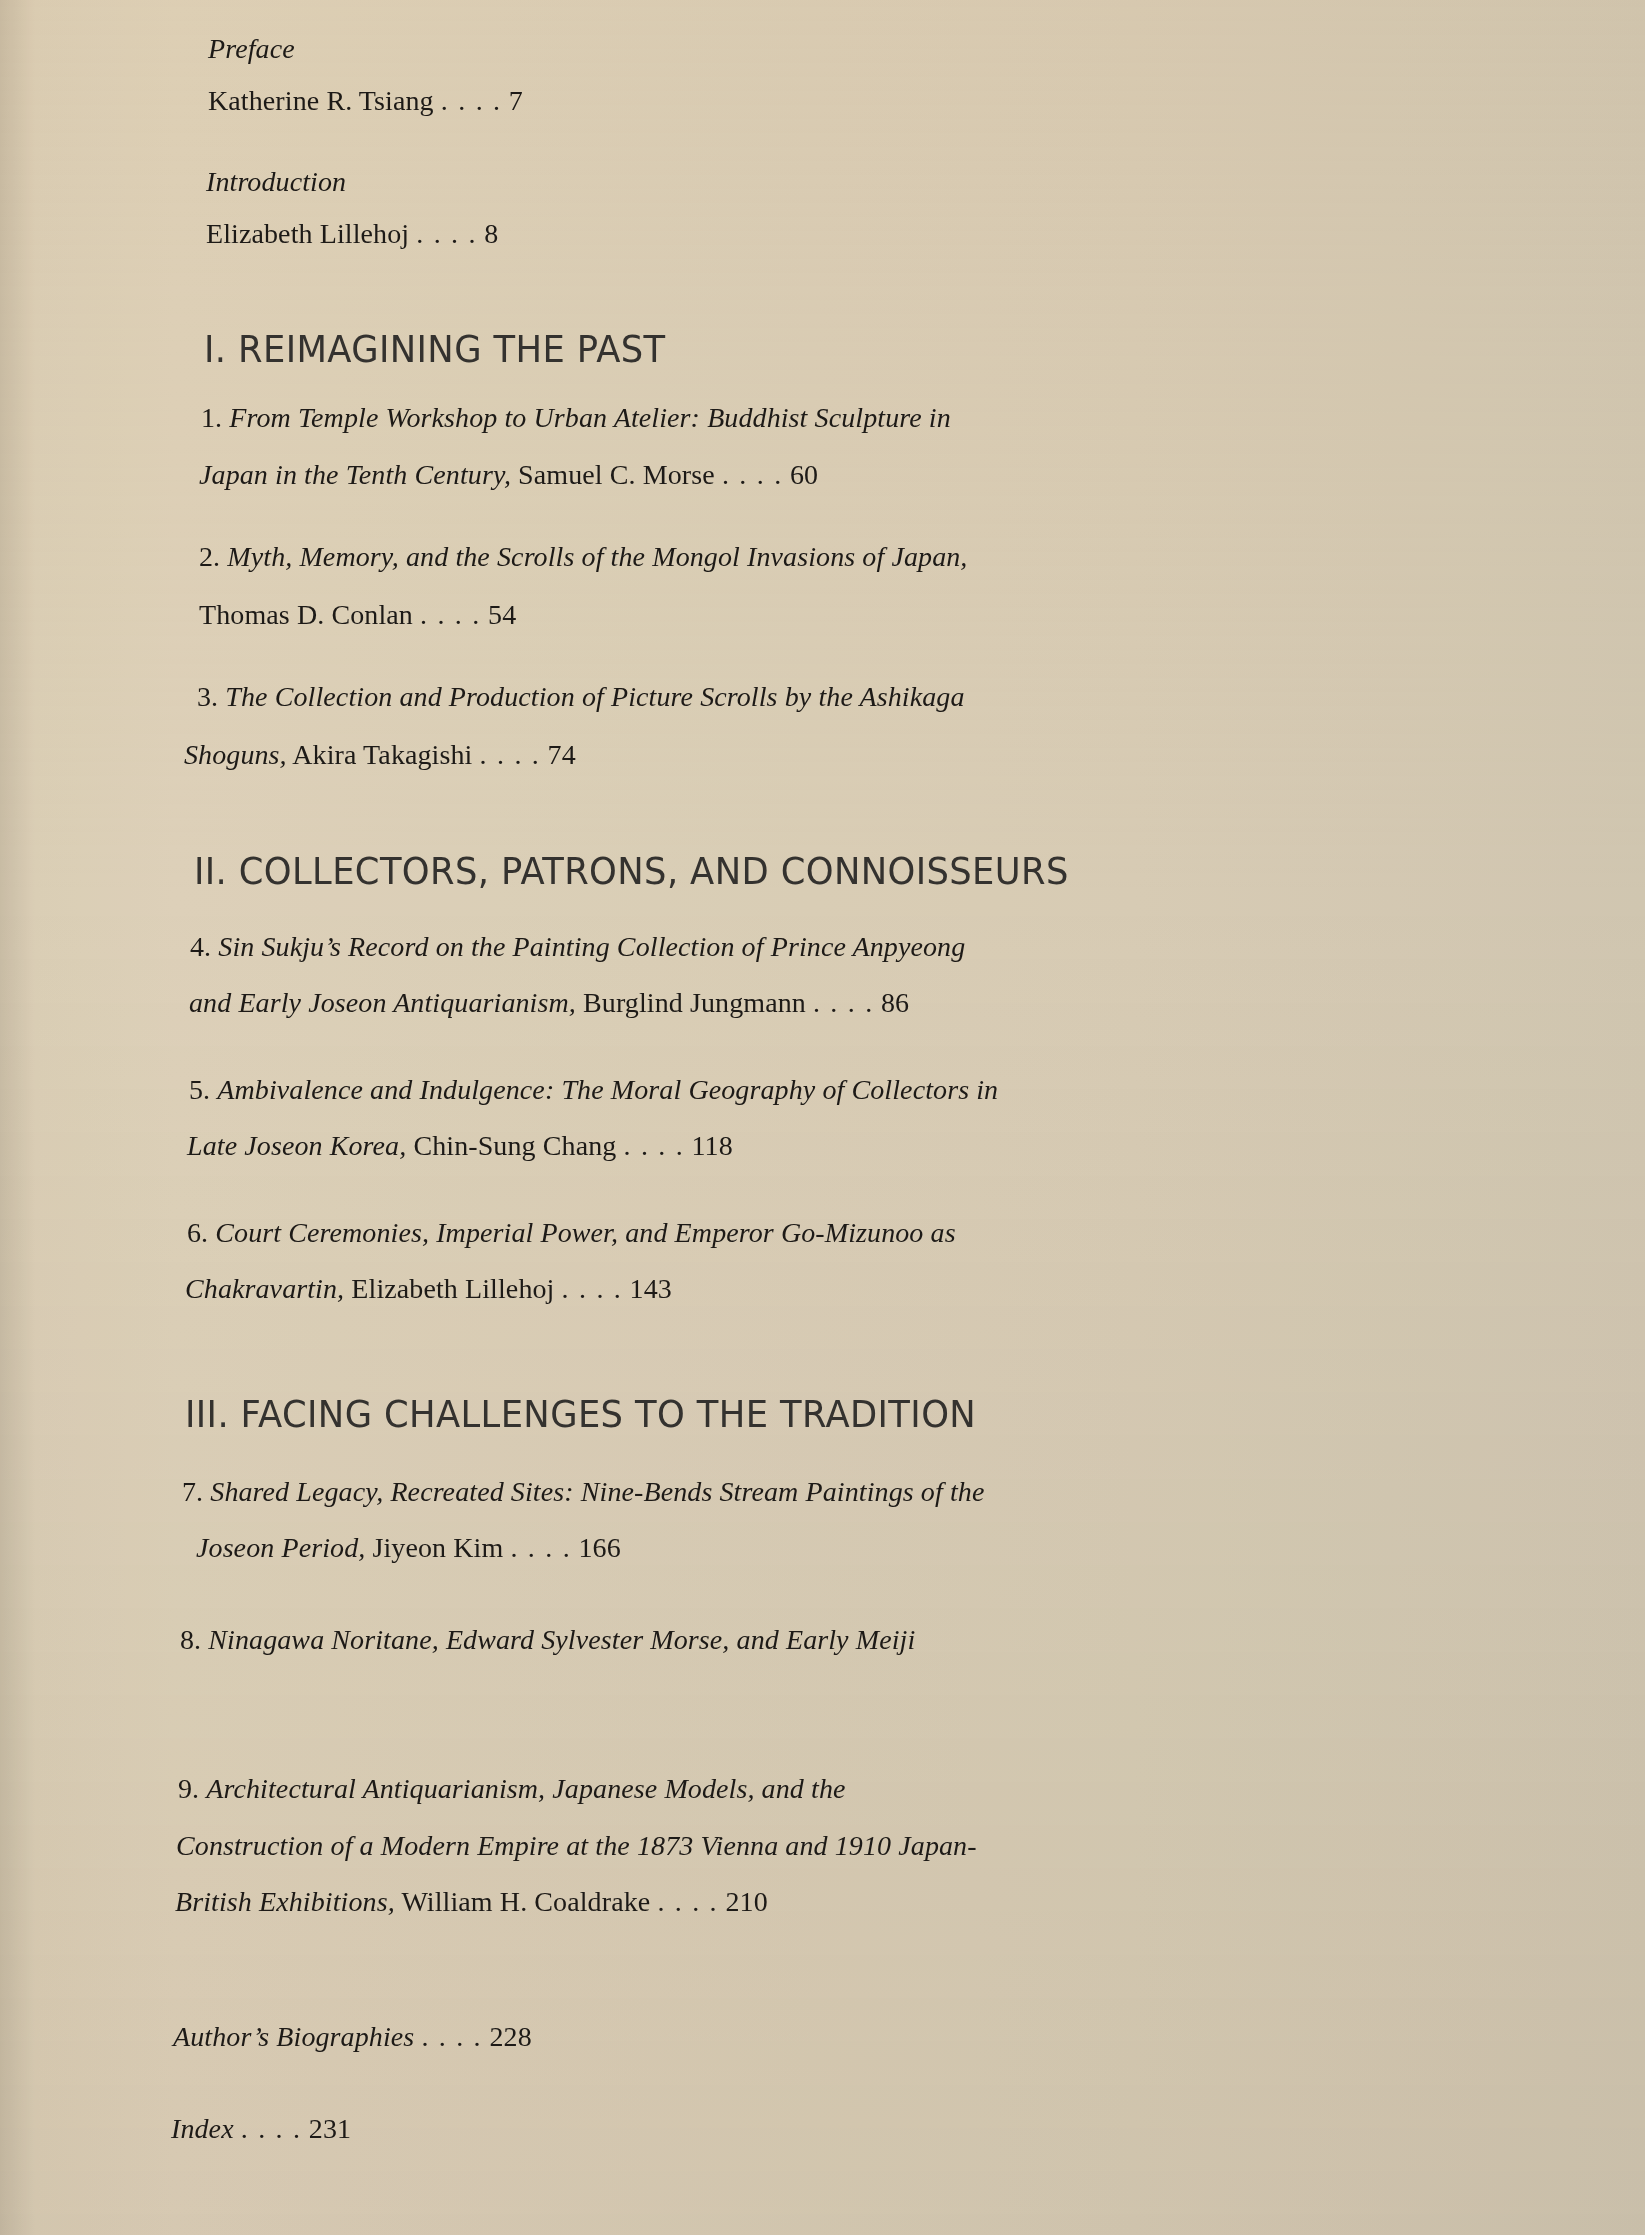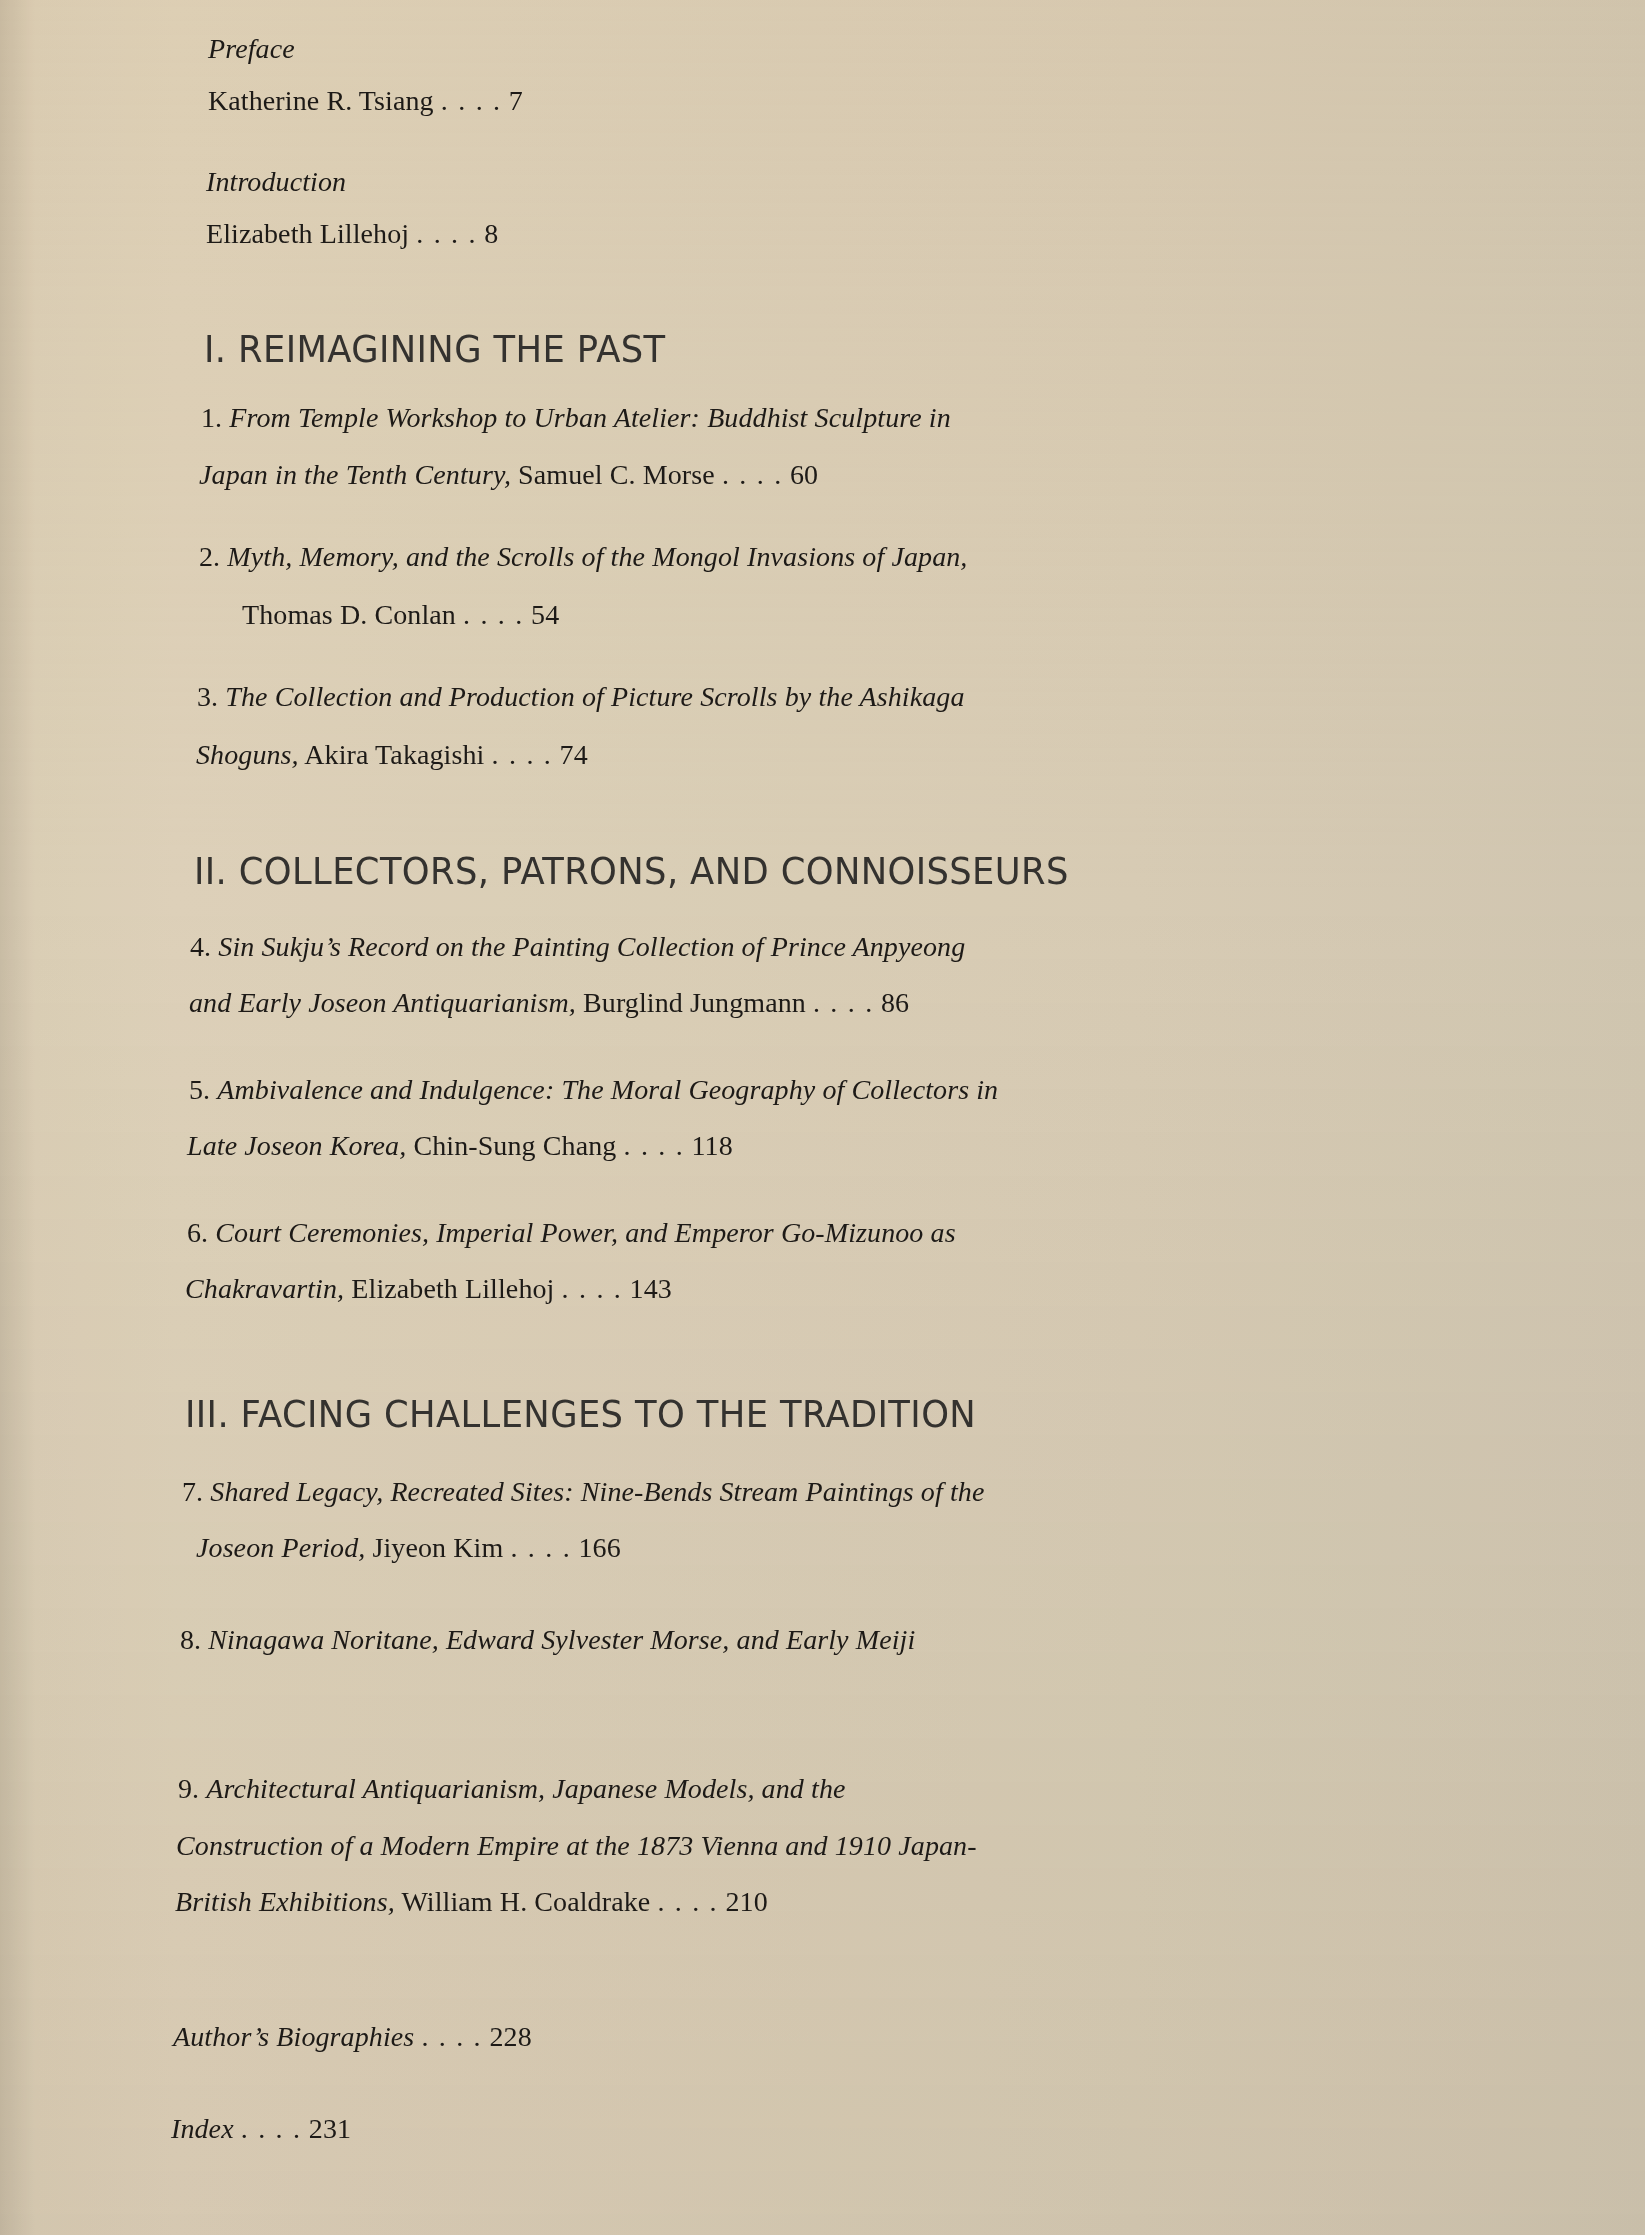--- a/index.html
+++ b/index.html
@@ -55,31 +55,31 @@
     <span class="it">Japan in the Tenth Century,</span>
     <span>Samuel C. Morse</span>
     <span class="dots">. . . .</span>
     <span>60</span>
   </div>
 
   <div class="line" style="left:199px; top:543px;">
     <span>2.</span>
     <span class="it">Myth, Memory, and the Scrolls of the Mongol Invasions of Japan,</span>
   </div>
-  <div class="line" style="left:199px; top:601px;margin-left:43px;">
+  <div class="line" style="left:199px; top:601px;">
     <span>Thomas D. Conlan</span>
     <span class="dots">. . . .</span>
     <span>54</span>
   </div>
 
   <div class="line" style="left:197px; top:683px;">
     <span>3.</span>
     <span class="it">The Collection and Production of Picture Scrolls by the Ashikaga</span>
   </div>
-  <div class="line" style="left:196px; top:741px;text-align:center;">
+  <div class="line" style="left:184px; top:741px;text-align:center;">
     <span class="it">Shoguns,</span>
     <span>Akira Takagishi</span>
     <span class="dots">. . . .</span>
     <span>74</span>
   </div>
 
   <div class="head" style="left:194px; top:852px;">II. COLLECTORS, PATRONS, AND CONNOISSEURS</div>
 
   <div class="line" style="left:190px; top:933px;">
     <span>4.</span>

